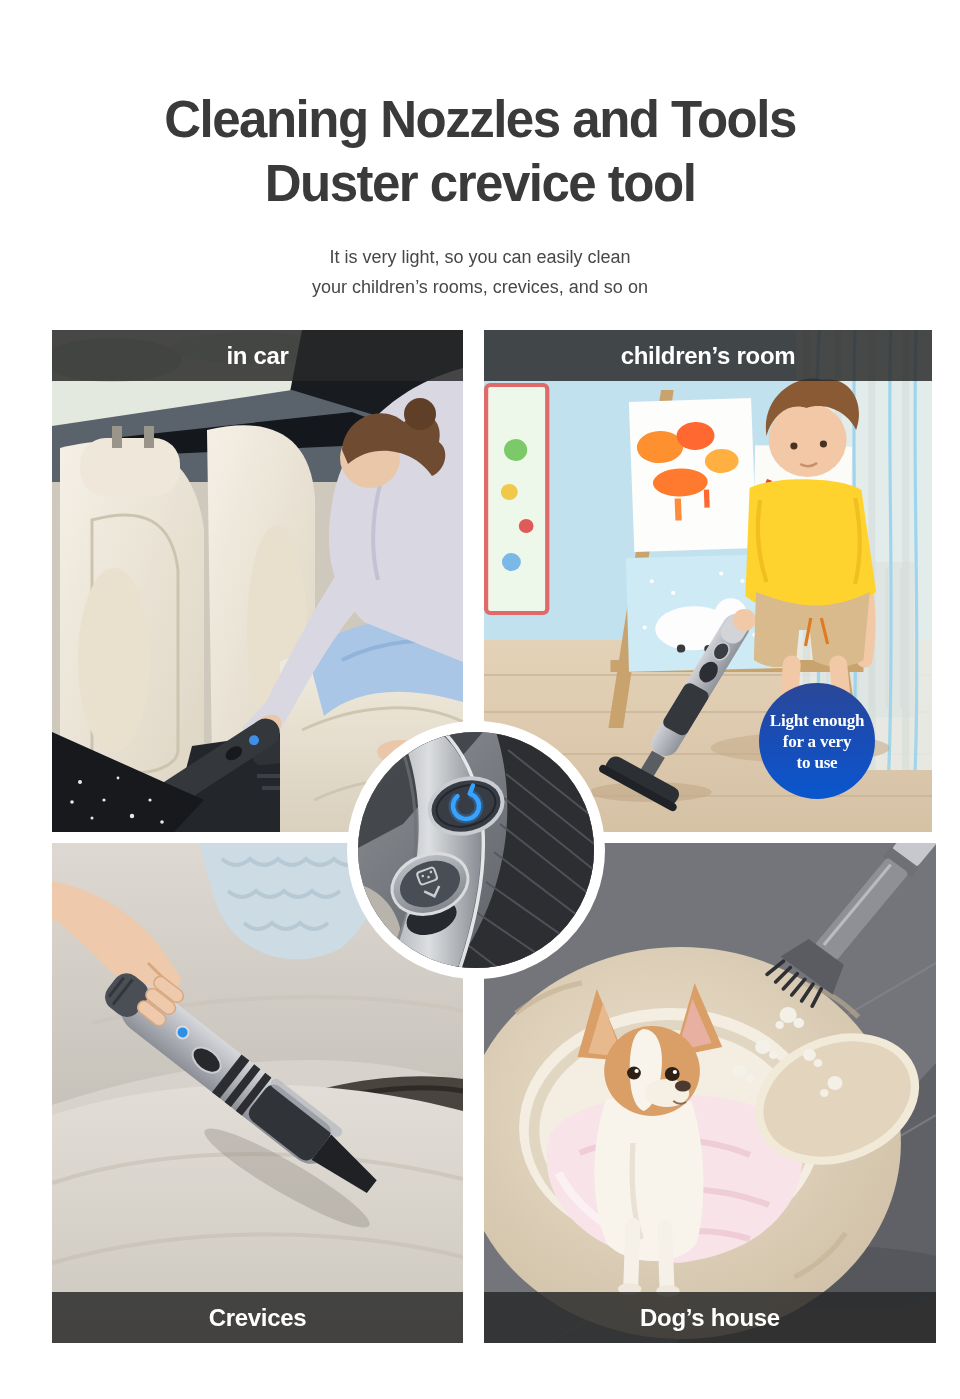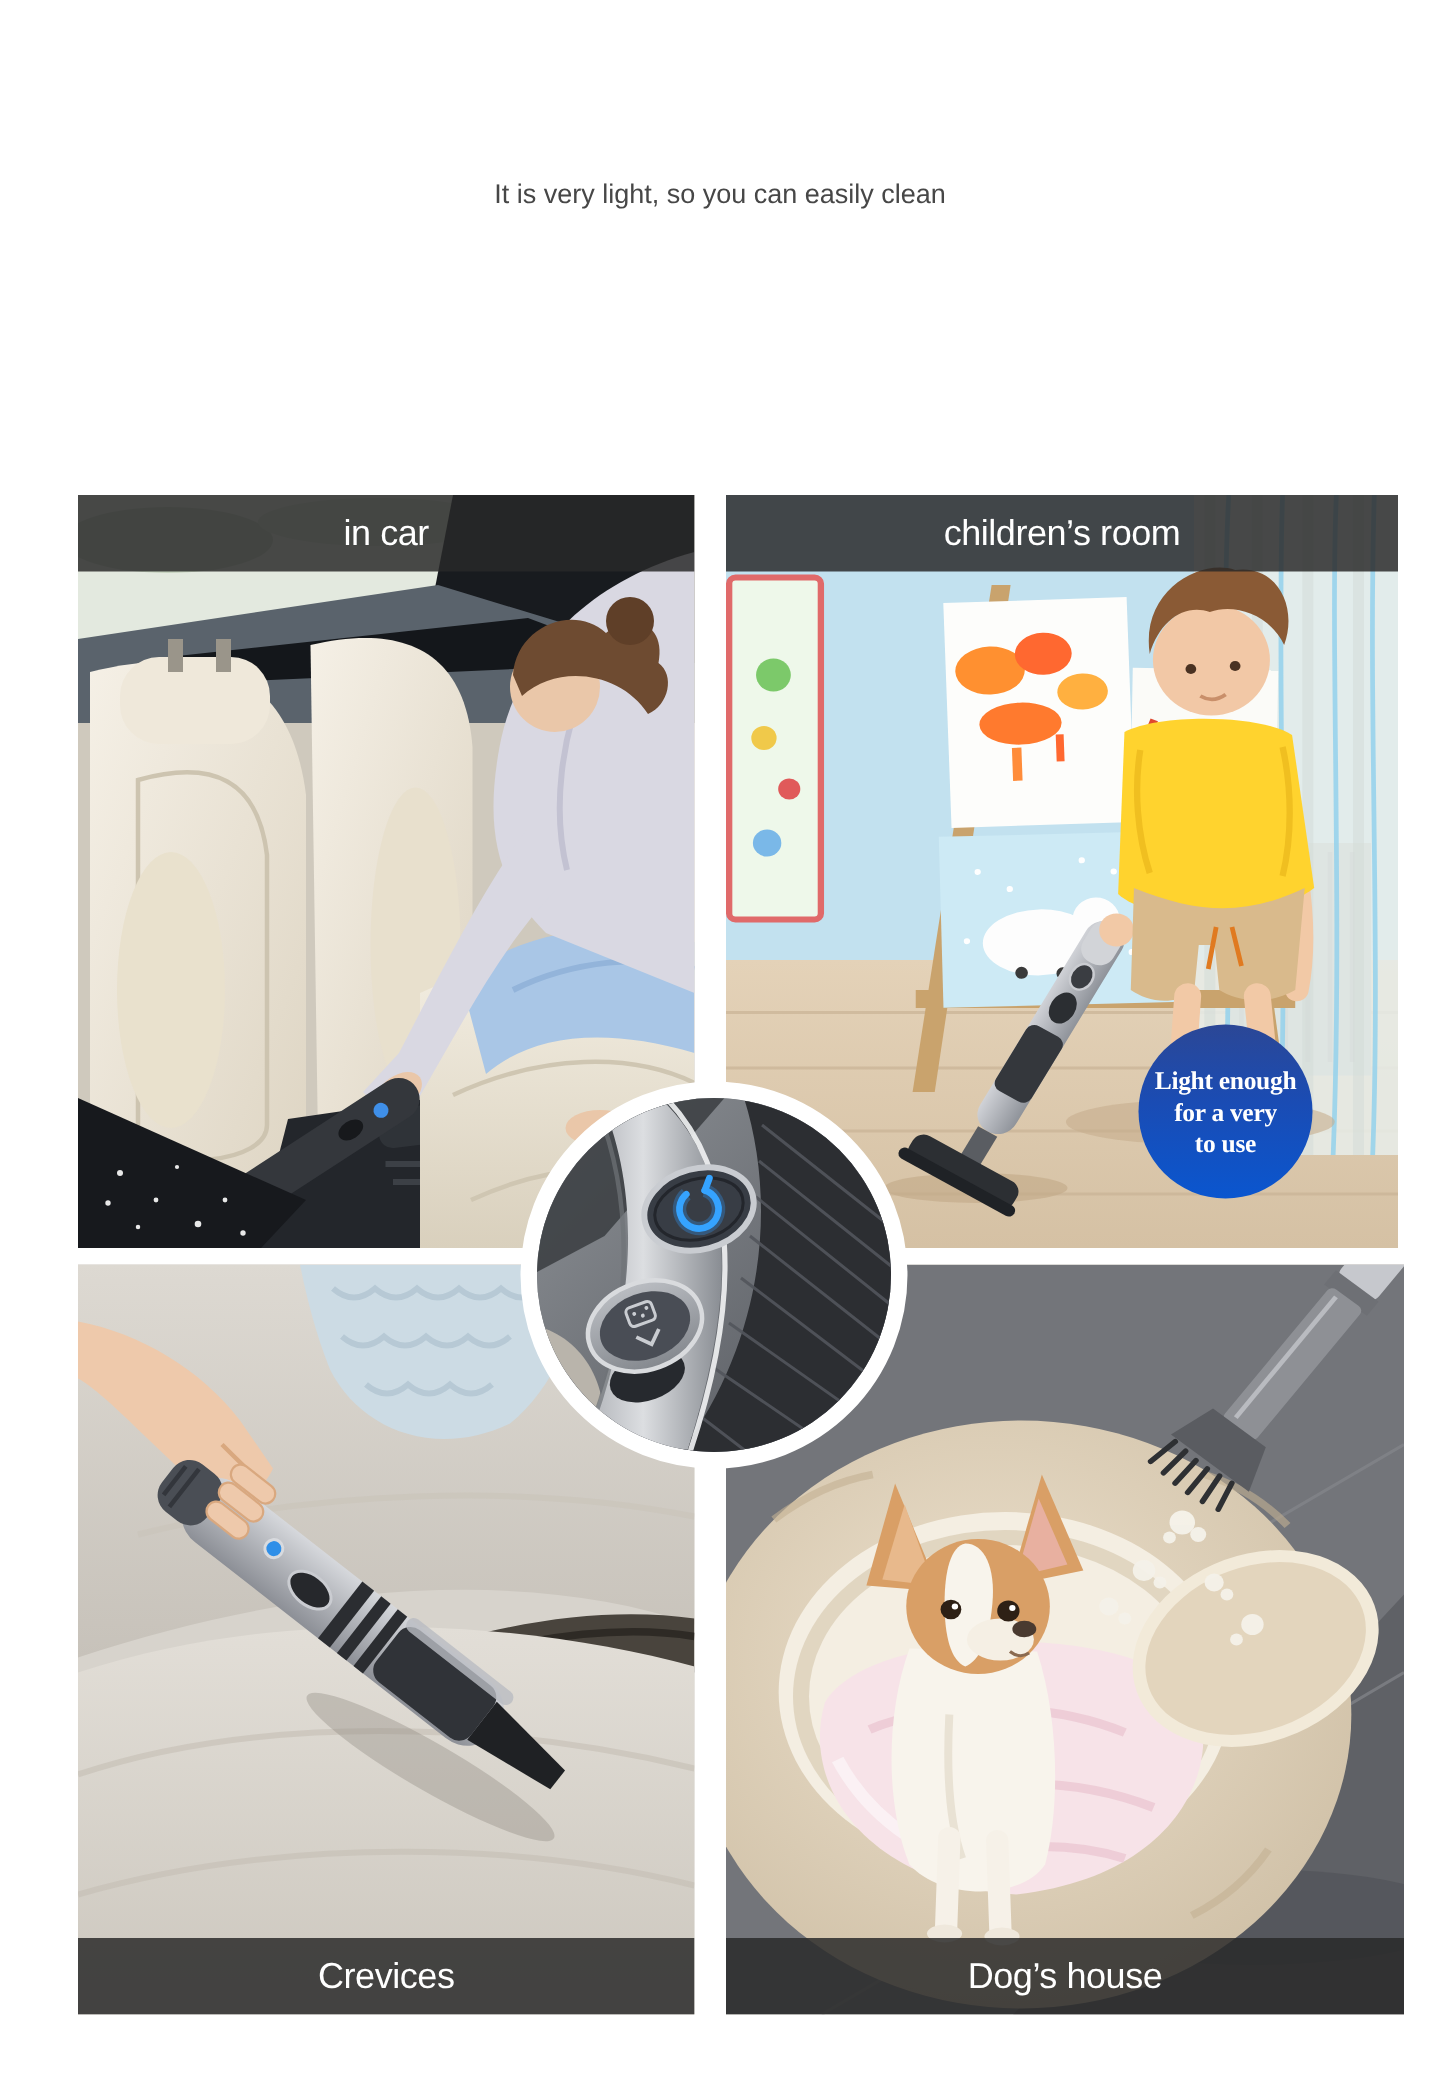--- a/index.html
+++ b/index.html
@@ -16,21 +16,21 @@
   .hdr .sub{margin:26px 0 0;font-size:18px;line-height:30px;color:#474747;}
   .hdr .sub span{display:block;}
   
   .cell{position:absolute;overflow:hidden;background:#d8d4cc;}
   .cell svg{position:absolute;inset:0;width:100%;height:100%;display:block;}
   .cell-tl{left:52px;top:330px;width:411px;height:502px;}
   .cell-tr{left:484px;top:330px;width:425px;height:502px;padding-left:23px;}
   .cell-bl{left:52px;top:843px;width:411px;height:500px;}
   .cell-br{left:484px;top:843px;width:425px;height:500px;padding-left:27px;}
   .bar{position:absolute;left:0;right:0;height:51px;background:rgba(40,40,40,0.84);
-    color:#fff;font-size:24px;font-weight:400;text-align:center;line-height:51px;
+    color:#fff;font-size:24px;font-weight:700;text-align:center;line-height:51px;
     letter-spacing:-0.3px;z-index:3;}
   .bar-top{top:0;}
   .bar-bottom{bottom:0;}
   
   .badge{position:absolute;left:275px;top:353px;width:116px;height:116px;
     border-radius:50%;background:linear-gradient(180deg,#2b4796 0%,#1a4cb4 45%,#0a56cf 100%);
     display:flex;flex-direction:column;justify-content:center;align-items:center;
     color:#fff;font-size:17px;line-height:21px;font-weight:700;text-align:center;
     z-index:4;letter-spacing:-0.2px;}
   .badge span{display:block;font-family:Liberation Serif, serif;}
@@ -39,22 +39,27 @@
     border-radius:50%;border:11px solid #ffffff;box-sizing:border-box;
     overflow:hidden;z-index:5;background:#6a6e74;}
   .center-circle svg{display:block;width:100%;height:100%;}
 </style>
 </head>
 <body>
 
 <div class="canvas">
 
   <div class="hdr">
+    <h1>
+      <span>Cleaning Nozzles and Tools</span>
+      <span>Duster crevice tool</span>
+    </h1>
     <p class="sub">
       <span>It is very light, so you can easily clean</span>
+      <span>your children’s rooms, crevices, and so on</span>
     </p>
   </div>
 
   <figure class="cell cell-tl" style="margin:0">
     <svg viewBox="0 0 411 502" preserveAspectRatio="none">
       <defs>
         <linearGradient id="g1seat" x1="0" y1="0" x2="1" y2="1">
           <stop offset="0" stop-color="#f5f0e6"></stop>
             <stop offset="1" stop-color="#ddd4c2"></stop>
         </linearGradient>

